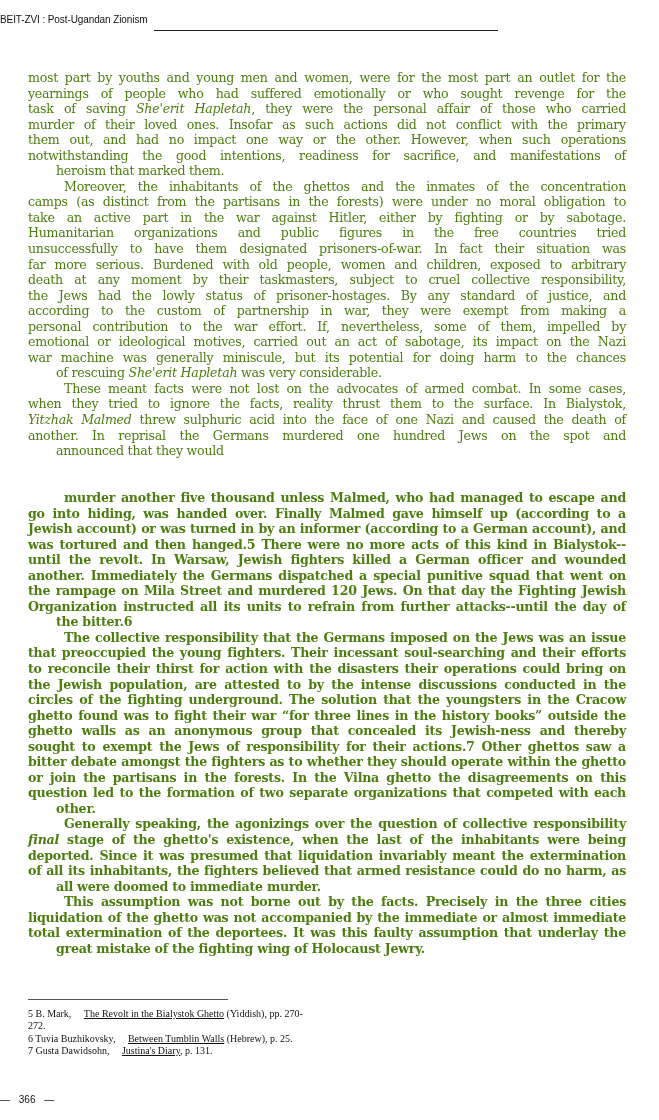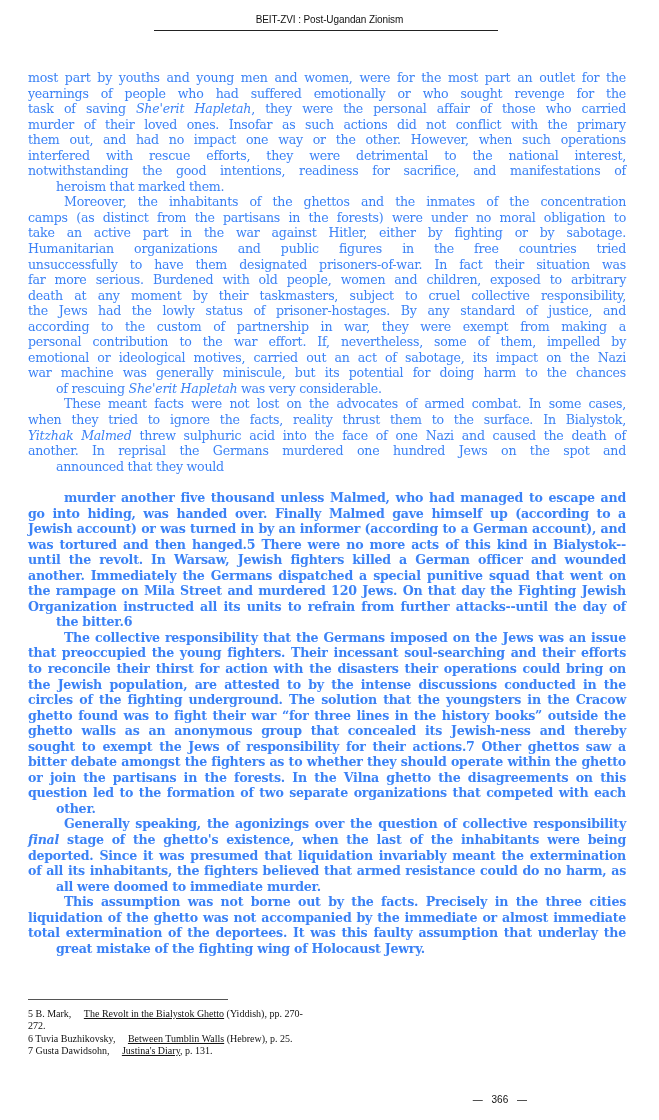--- a/index.html
+++ b/index.html
@@ -1,66 +1,65 @@
 <!DOCTYPE html>
 <html><head>
   <meta charset="utf-8">
   <style>
     html, body { margin: 0; padding: 0; background: #ffffff; }
     body { width: 659px; height: 1120px; position: relative; overflow: hidden; }
     .running-head {
-      position: absolute; left: 0; width: 659px; top: 14px; text-align: center;
+      position: absolute; left: 0; width: 659px; top: 14px; text-align: left;
       font-family: "Liberation Sans", sans-serif; font-size: 10px; color: #111;
       letter-spacing: -0.1px;
     }
     .head-rule {
       position: absolute; left: 154px; width: 344px; top: 30px; height: 0;
       border-top: 1px solid #222;
     }
     .body-text {
       position: absolute; left: 28px; width: 598px;
-      font-family: "DejaVu Serif", serif; font-size: 12.6px; color: #3b82f6;
+      font-family: "DejaVu Serif", serif; font-size: 12.6px; color: #4d7c0f;
       letter-spacing: -0.25px;
     }
     .ln {
       height: 15.55px; line-height: 15.55px; white-space: nowrap;
       text-align: justify; text-align-last: justify; overflow: visible;
     }
     .ln.last { text-align-last: left; margin-left: 28px; }
     .ln.indent { padding-left: 36px; }
     .ln i { font-style: italic; }
     .fn-rule {
       position: absolute; left: 28px; top: 999px; width: 200px; height: 0;
       border-top: 1px solid #555;
     }
     .footnotes {
       position: absolute; left: 28px; top: 1008px; width: 310px;
       font-family: "Liberation Serif", serif; font-size: 10px; color: #111;
       line-height: 12.3px;
     }
     .footnotes u { text-decoration: underline; margin-left: 10px; }
     .page-number {
-      position: absolute; left: 0; width: 527px; top: 1094px; text-align: right;
+      position: absolute; left: 0; width: 527px; top: 1094px; text-align: left;
       font-family: "Liberation Sans", sans-serif; font-size: 10px; color: #111;
       word-spacing: 6px;
     }
   </style>
 </head>
 <body>
 
 <div class="running-head">BEIT-ZVI : Post-Ugandan Zionism</div>
 <div class="head-rule"></div>
 
 <div class="body-text" id="sec-a" style="top:70px;">
     <div class="ln">most part by youths and young men and women, were for the most part an outlet for the</div>
     <div class="ln">yearnings of people who had suffered emotionally or who sought revenge for the</div>
     <div class="ln">task of saving  <i>She'erit Hapletah</i>, they were the personal affair of those who carried</div>
     <div class="ln">murder of their loved ones. Insofar as such actions did not conflict with the  primary</div>
     <div class="ln">them out, and had no impact one way or the other. However, when such operations</div>
-    <div class="ln">interfered with rescue efforts, they were detrimental to the national interest,</div>
     <div class="ln">notwithstanding  the good intentions, readiness for sacrifice, and manifestations of</div>
     <div class="ln last">heroism that marked them.</div>
     <div class="ln indent">Moreover, the inhabitants of the ghettos and the inmates of the concentration</div>
     <div class="ln">camps (as distinct from the partisans in the forests) were under no  moral obligation to</div>
     <div class="ln">take an active part in the war against Hitler, either by fighting or by sabotage.</div>
     <div class="ln">Humanitarian organizations and public figures in the free countries tried</div>
     <div class="ln">unsuccessfully to have them designated prisoners-of-war. In fact their situation was</div>
     <div class="ln">far more serious. Burdened with old people, women and children, exposed to arbitrary</div>
     <div class="ln">death at any moment by their taskmasters, subject to cruel  collective  responsibility,</div>
     <div class="ln">the Jews had the lowly status of prisoner-hostages. By any standard of justice, and</div>

